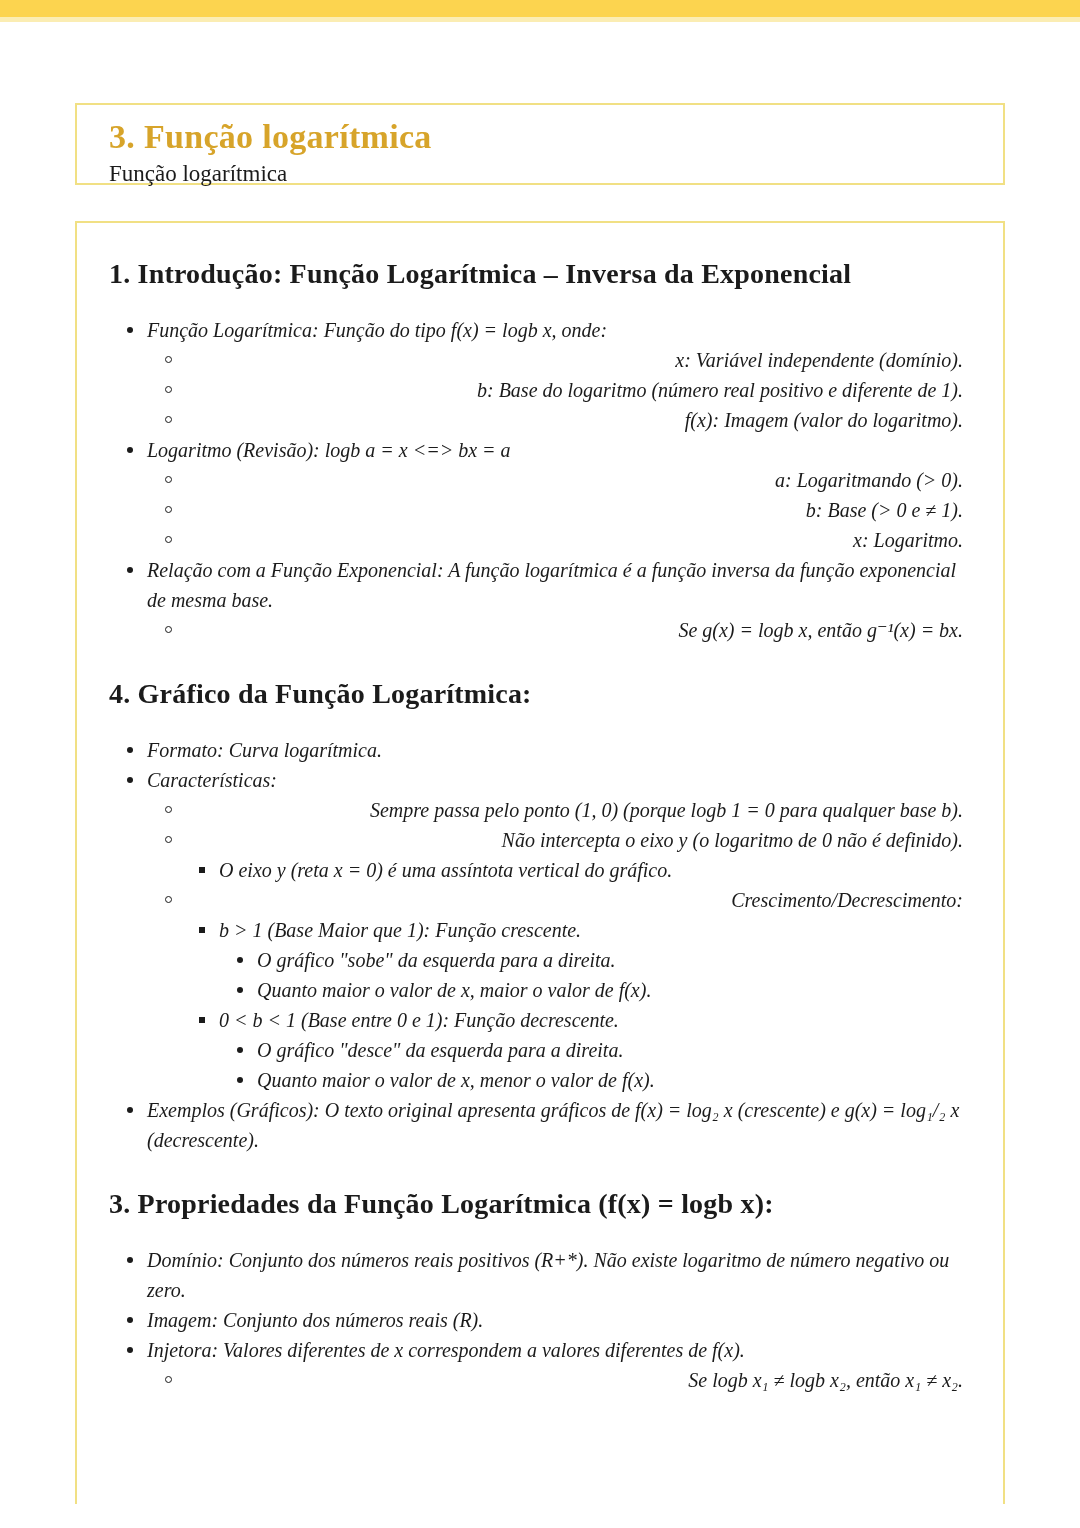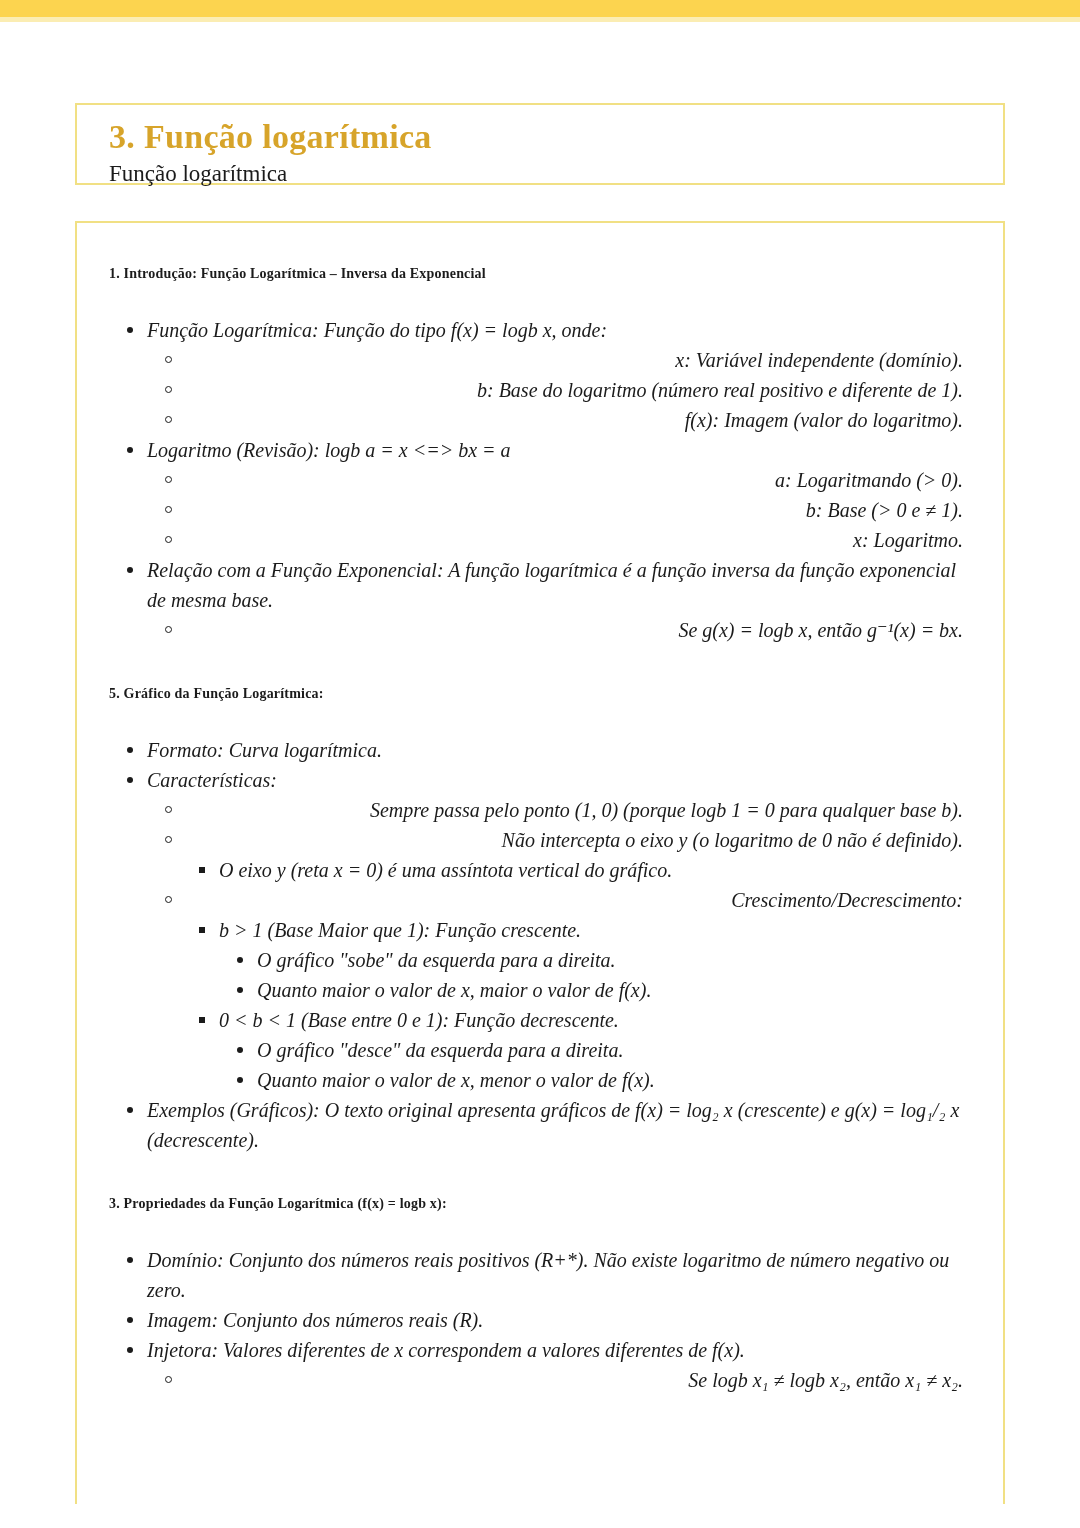--- a/index.html
+++ b/index.html
@@ -44,21 +44,21 @@
   .content-card{
     margin:36px 75px 0 75px;
     border:2px solid var(--card-border);
     border-bottom:none;
     height:1283px;
     padding:36px 40px 0 30px;
     overflow:hidden;
   }
   .section{margin:0 0 34px 0;}
   .section-heading{
-    font-size:14px;
+    font-size:28px;
     font-weight:bold;
     line-height:30px;
     margin:0 0 26px 2px;
     letter-spacing:0.2px;
   }
   .li{
     display:flex;
     align-items:flex-start;
     font-size:20px;
     line-height:30px;
@@ -157,21 +157,21 @@
       </div>
     <div class="li d2">
         <span class="marker">
           <span class="shape-circle"></span>
         </span>
         <span class="txt">Se g(x) = logb x, então g⁻¹(x) = bx.</span>
       </div>
   </div>
 
   <div class="section">
-    <div class="section-heading">5. Gráfico da Função Logarítmica:</div>
+    <div class="section-heading">4. Gráfico da Função Logarítmica:</div>
     <div class="li d1">
         <span class="marker">
           <span class="shape-disc"></span>
         </span>
         <span class="txt">Formato: Curva logarítmica.</span>
       </div>
     <div class="li d1">
         <span class="marker">
           <span class="shape-disc"></span>
         </span>

